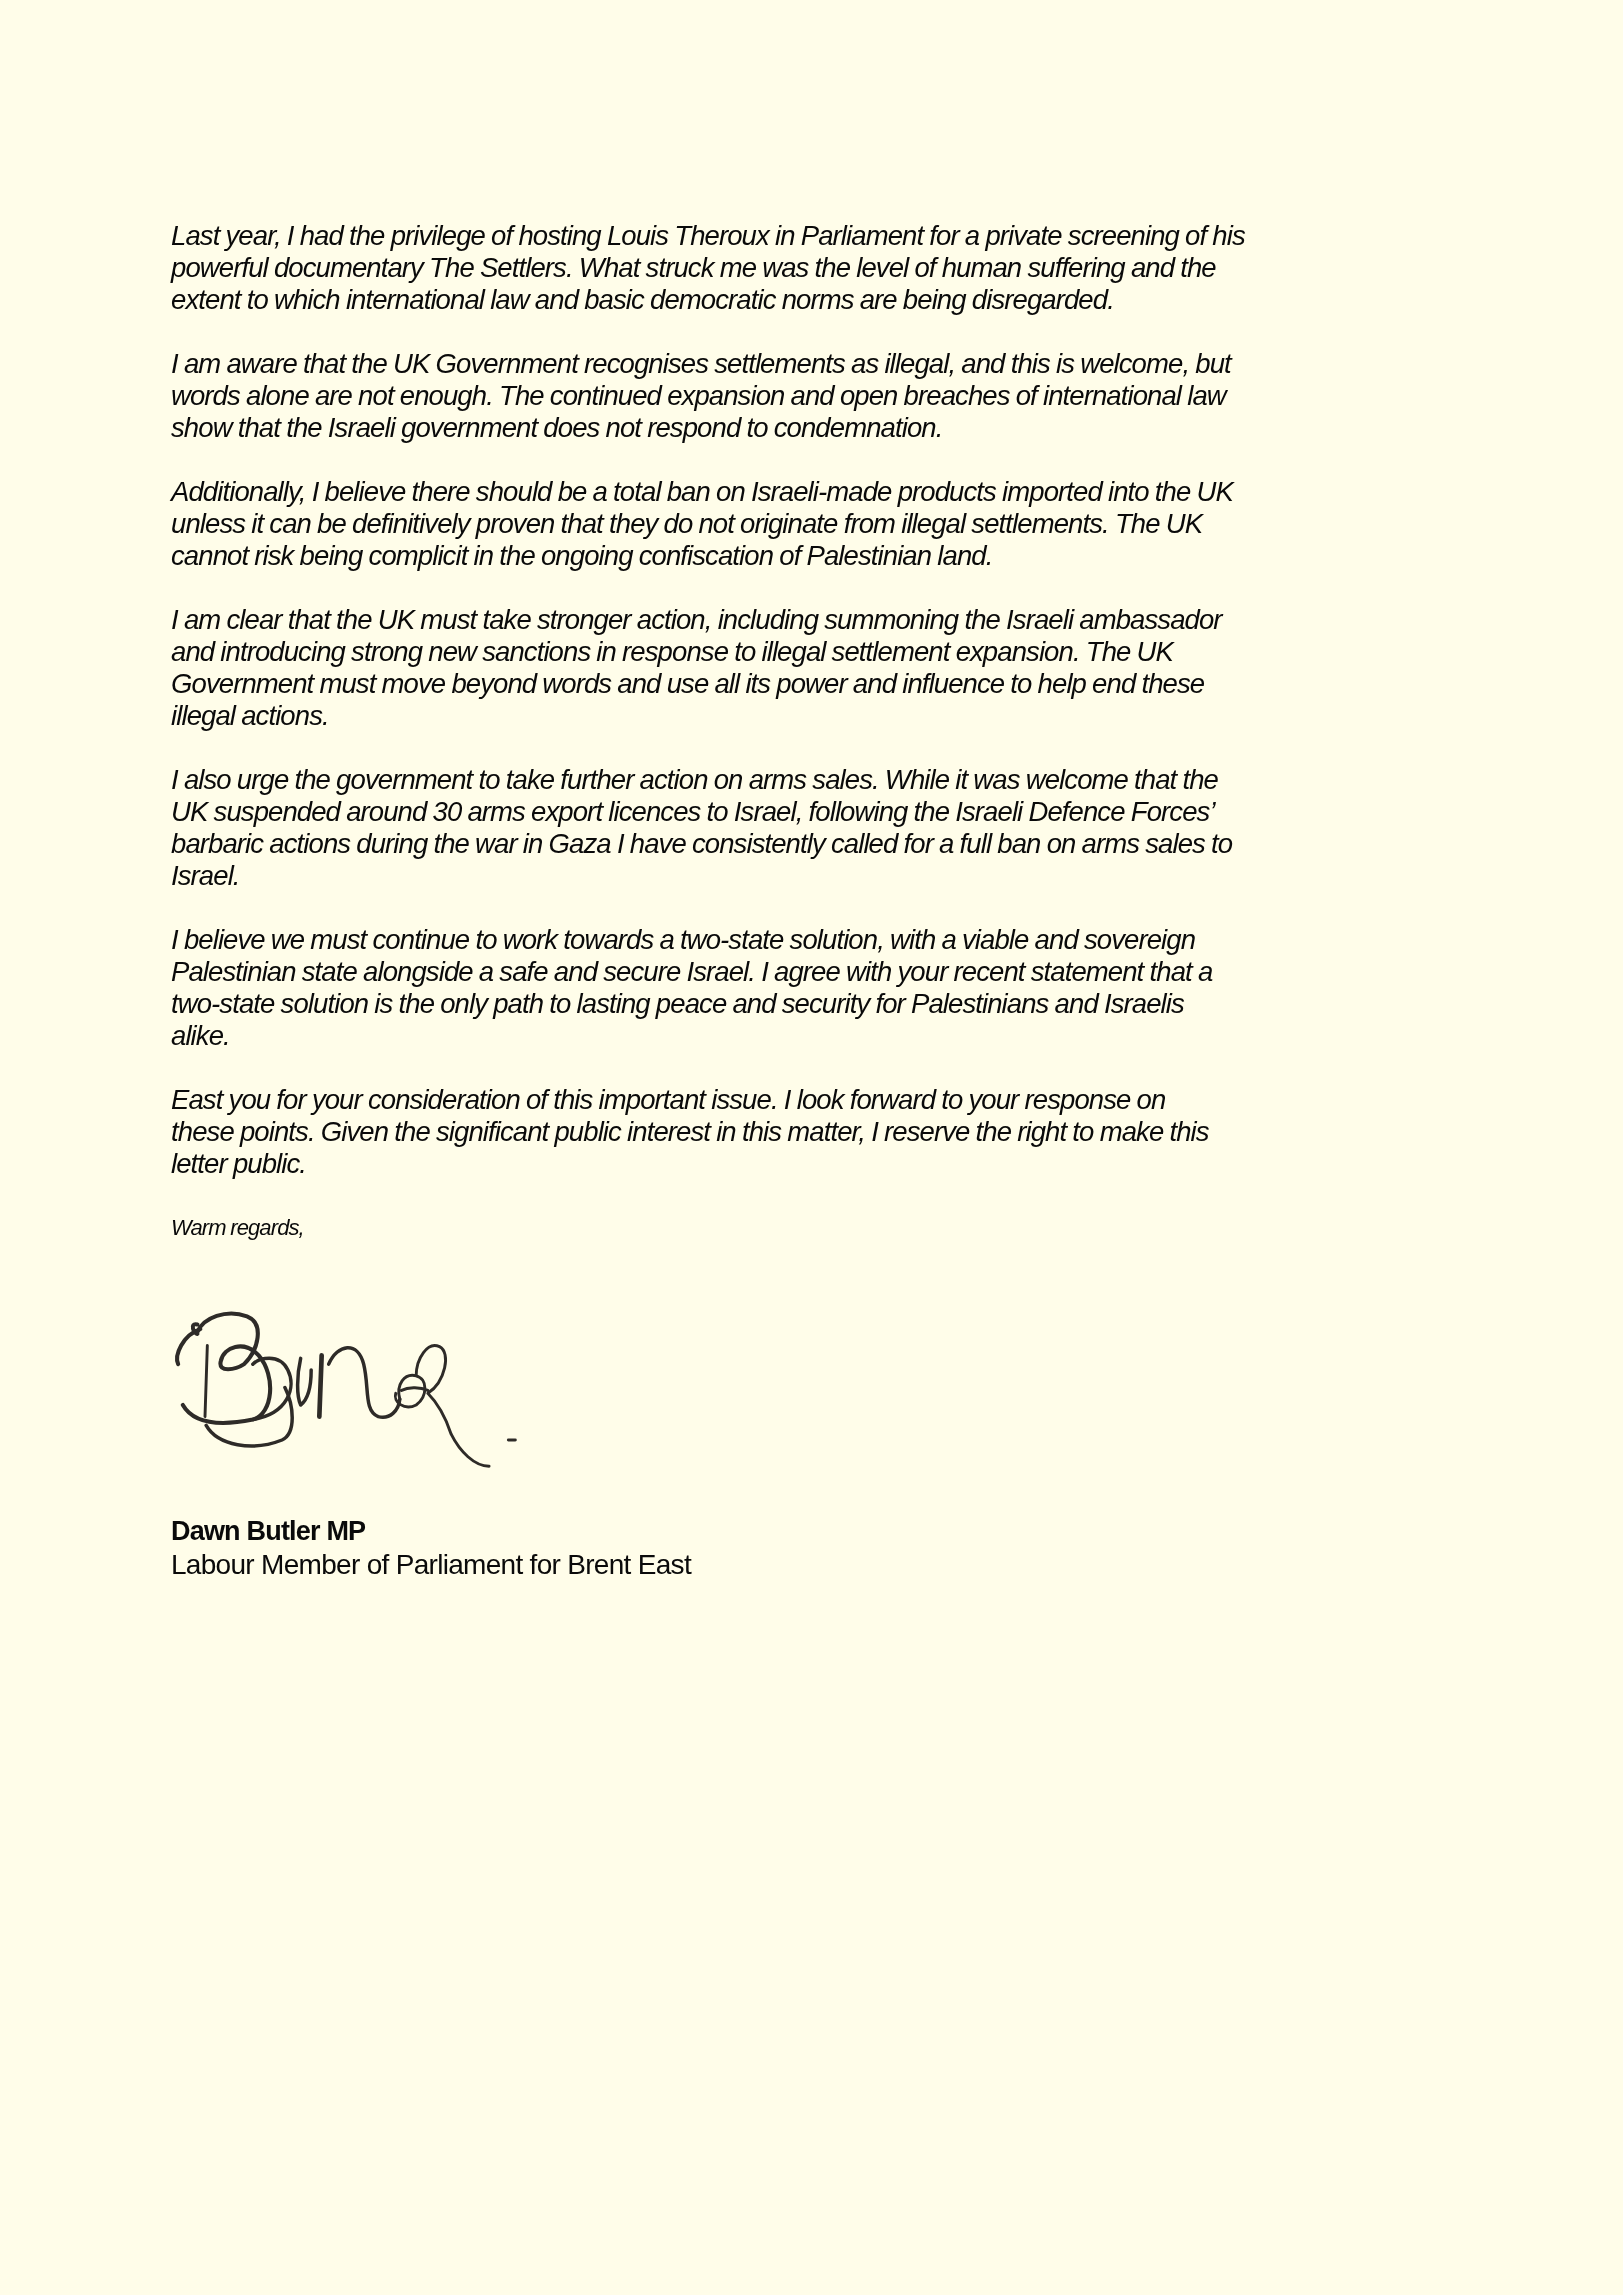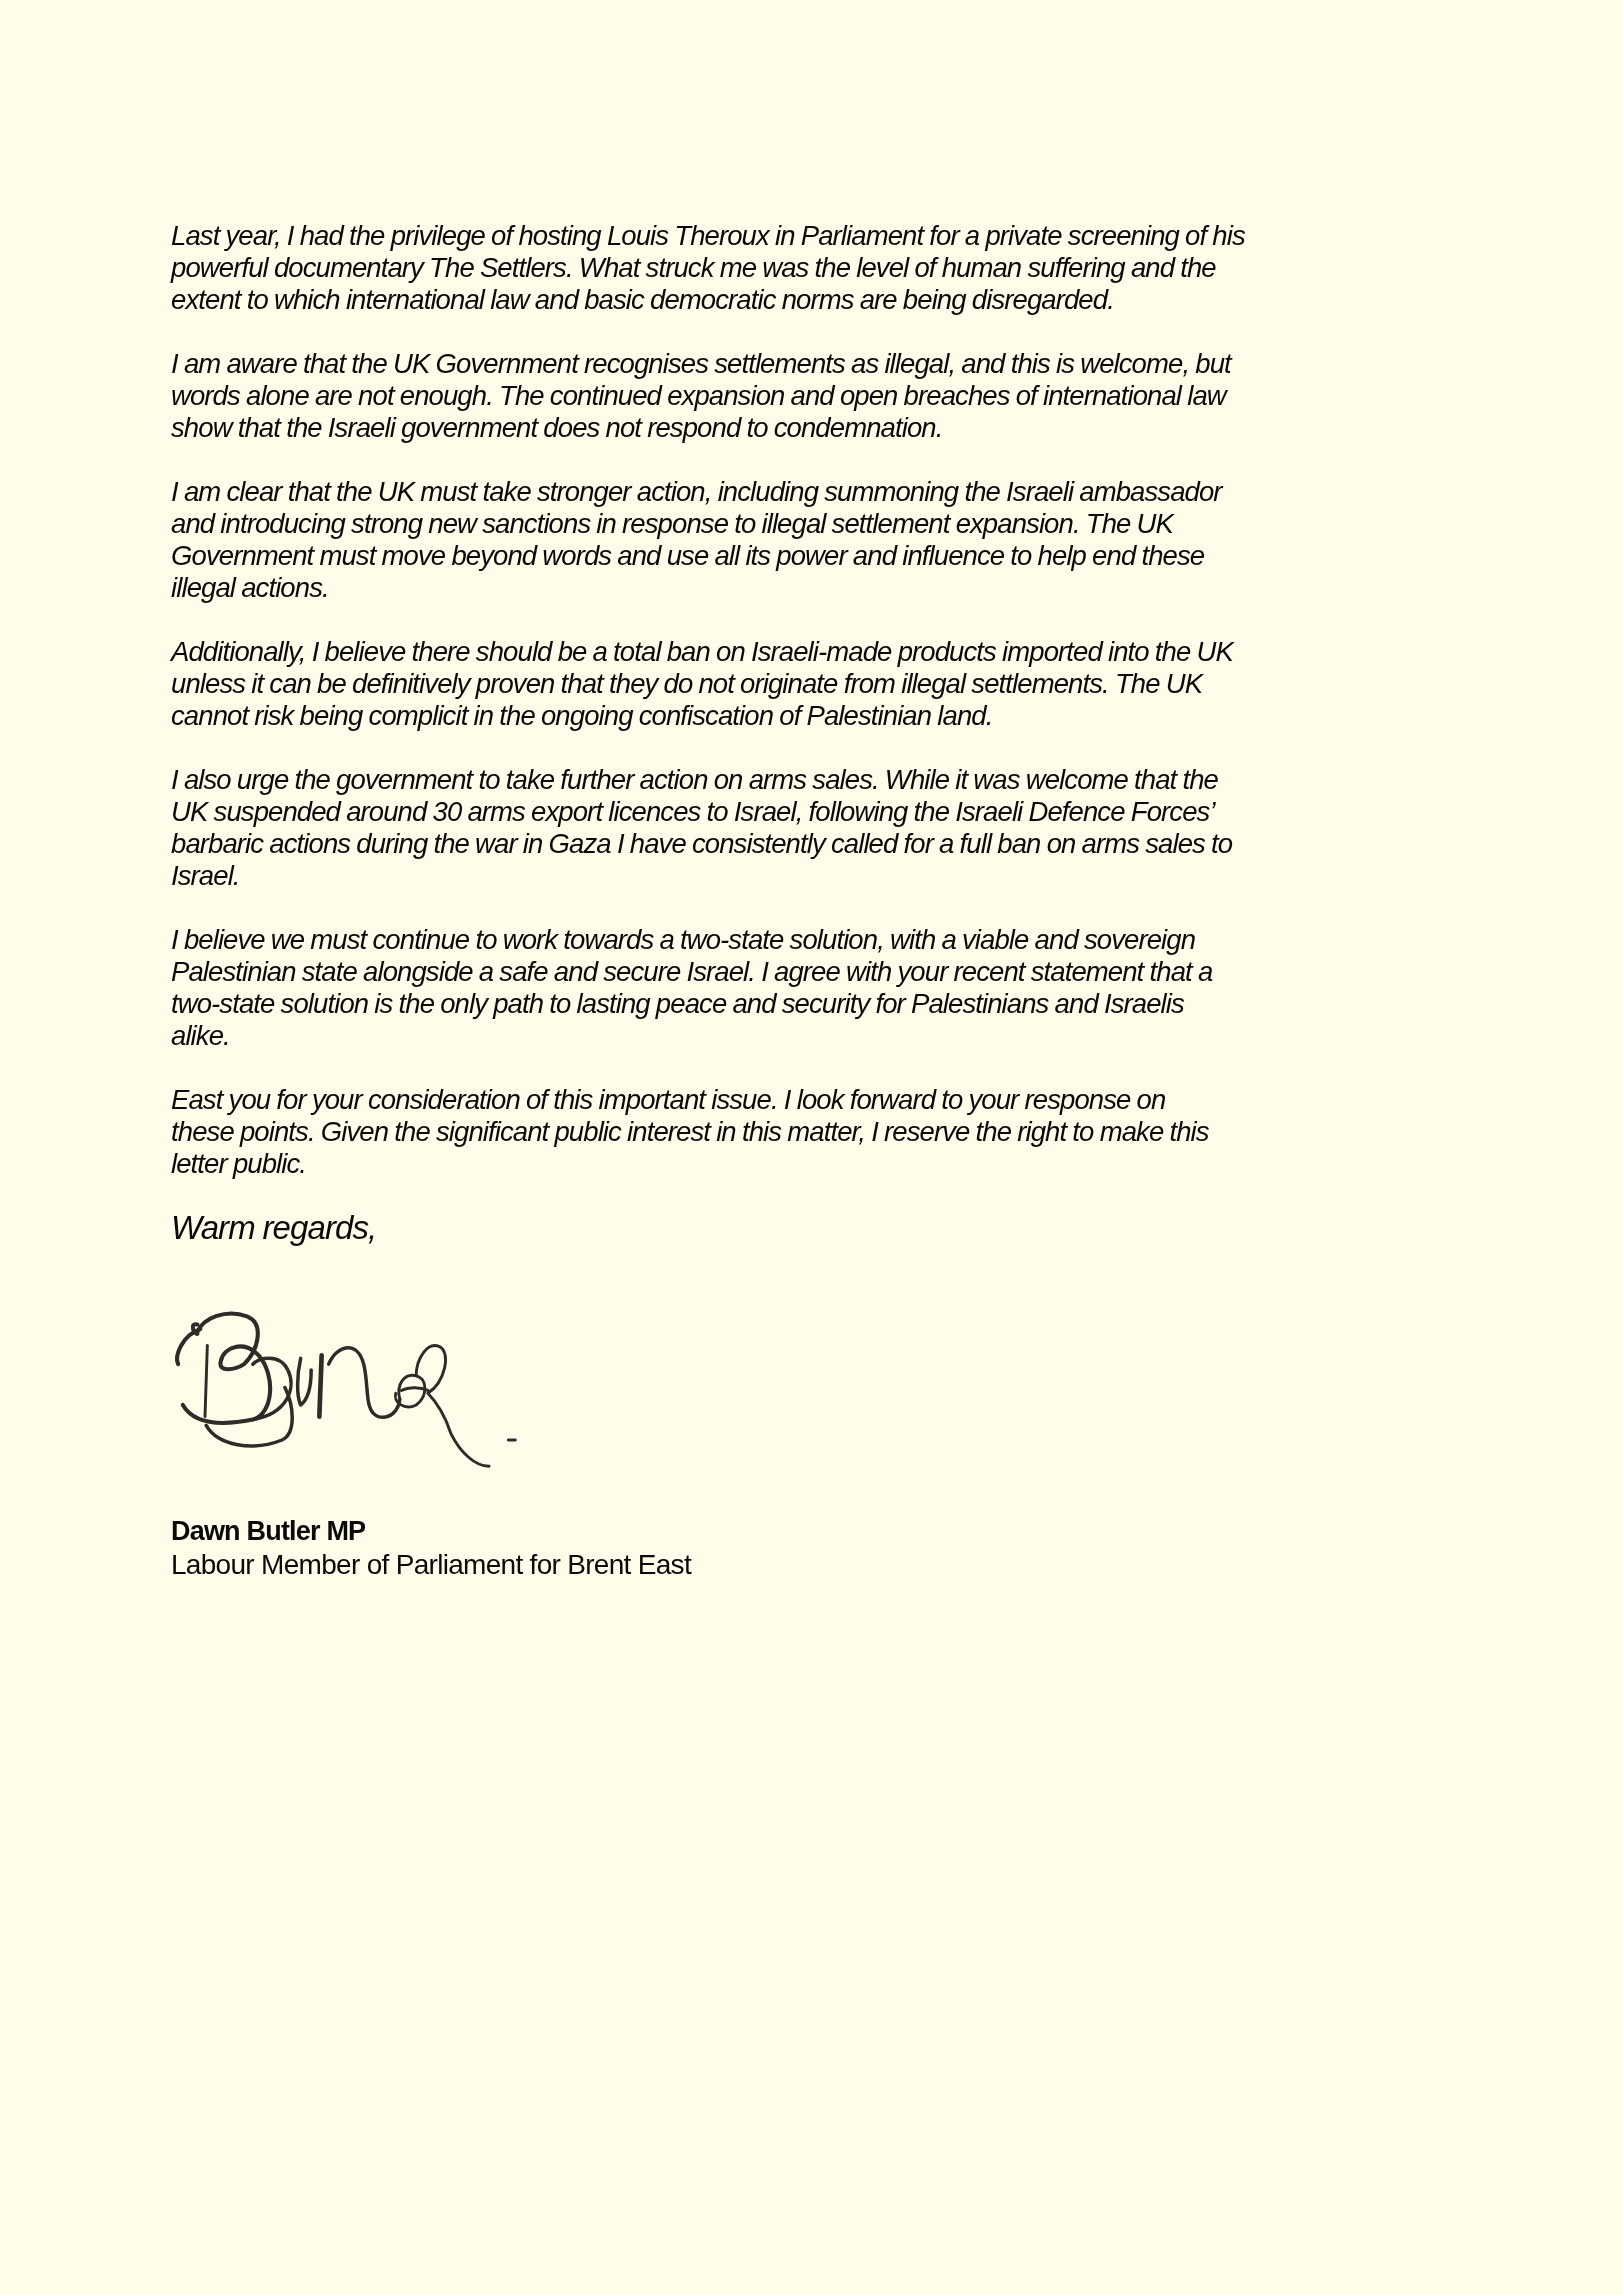--- a/index.html
+++ b/index.html
@@ -36,21 +36,21 @@
     .para {
       margin: 0 0 32px 0;
     }
     .line {
       display: block;
       white-space: nowrap;
     }
     .closing {
       margin: 0;
       font-family: "Liberation Sans", sans-serif;
-      font-size: 33px;
+      font-size: 22px;
       line-height: 32px;
       color: #0a0a0a;
       letter-spacing: -0.9px;
     }
     .signature {
       position: absolute;
       left: 171px;
       top: 1300px;
       width: 362px;
       height: 175px;
@@ -86,30 +86,30 @@
       <span class="line">extent to which international law and basic democratic norms are being disregarded.</span>
     </p>
 
     <p class="para">
       <span class="line">I am aware that the UK Government recognises settlements as illegal, and this is welcome, but</span>
       <span class="line">words alone are not enough. The continued expansion and open breaches of international law</span>
       <span class="line">show that the Israeli government does not respond to condemnation.</span>
     </p>
 
     <p class="para">
+      <span class="line">Additionally, I believe there should be a total ban on Israeli-made products imported into the UK</span>
+      <span class="line">unless it can be definitively proven that they do not originate from illegal settlements. The UK</span>
+      <span class="line">cannot risk being complicit in the ongoing confiscation of Palestinian land.</span>
+    </p>
+
+    <p class="para">
       <span class="line">I am clear that the UK must take stronger action, including summoning the Israeli ambassador</span>
       <span class="line">and introducing strong new sanctions in response to illegal settlement expansion. The UK</span>
       <span class="line">Government must move beyond words and use all its power and influence to help end these</span>
       <span class="line">illegal actions.</span>
-    </p>
-
-    <p class="para">
-      <span class="line">Additionally, I believe there should be a total ban on Israeli-made products imported into the UK</span>
-      <span class="line">unless it can be definitively proven that they do not originate from illegal settlements. The UK</span>
-      <span class="line">cannot risk being complicit in the ongoing confiscation of Palestinian land.</span>
     </p>
 
     <p class="para">
       <span class="line">I also urge the government to take further action on arms sales. While it was welcome that the</span>
       <span class="line">UK suspended around 30 arms export licences to Israel, following the Israeli Defence Forces’</span>
       <span class="line">barbaric actions during the war in Gaza I have consistently called for a full ban on arms sales to</span>
       <span class="line">Israel.</span>
     </p>
 
     <p class="para">

